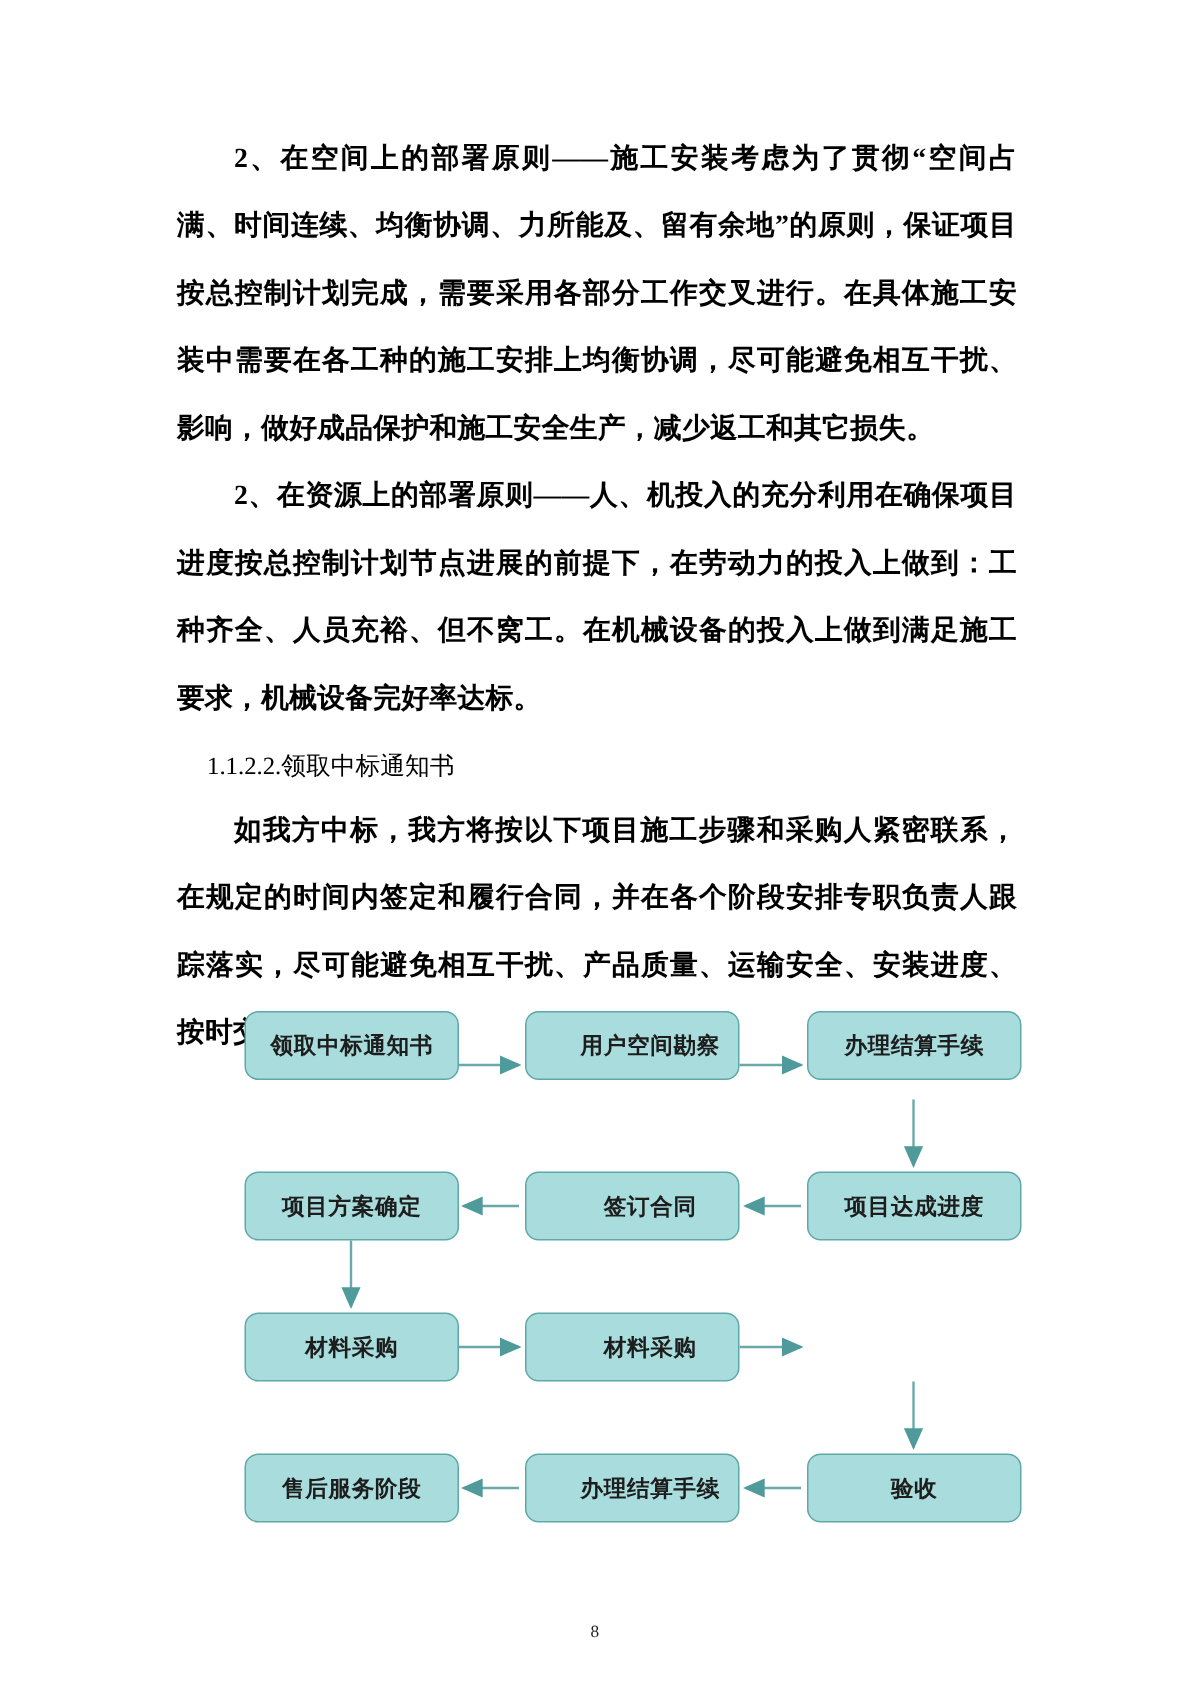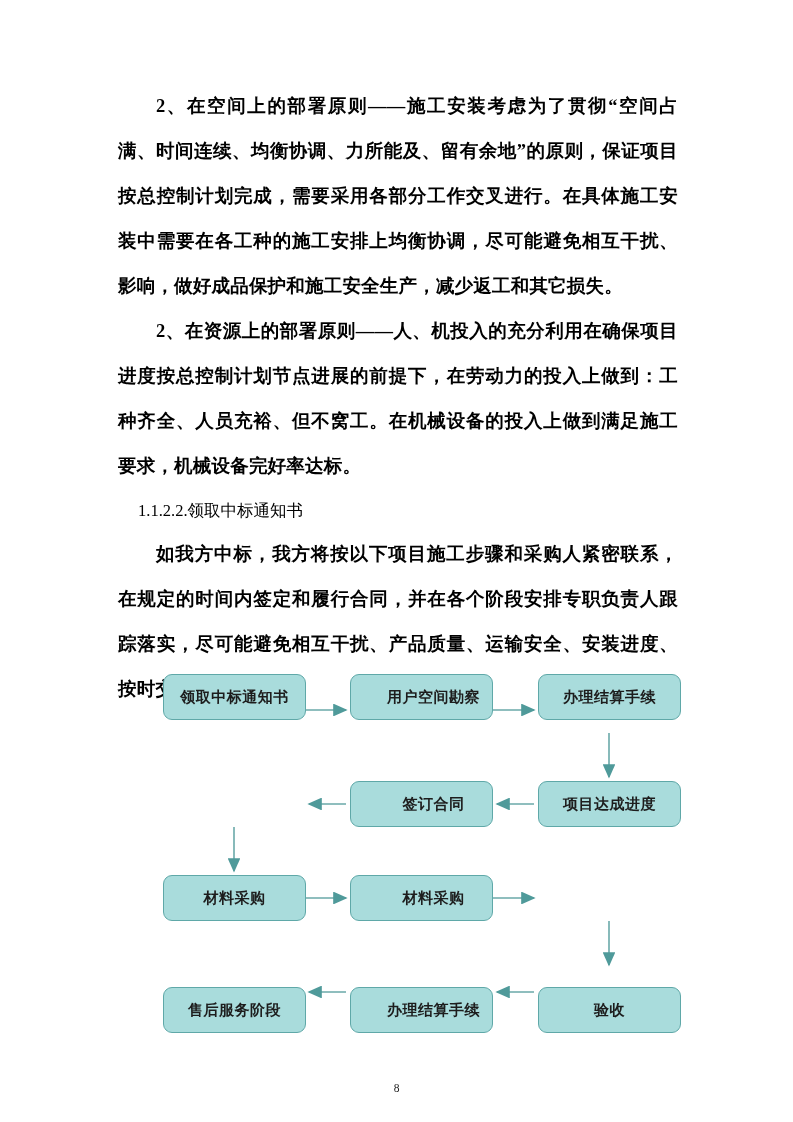--- a/index.html
+++ b/index.html
@@ -84,21 +84,21 @@
     letter-spacing: 0.5px;
     height: 46px;
     width: 143px;
   }
   .col0 { left: 13px; }
   .col1 { left: 200px; padding-left: 24px; }
   .col2 { left: 388px; }
   .row0 { top: 2px; font-family: Liberation Serif, serif; }
   .row1 { top: 109px; }
   .row2 { top: 203px; }
-  .row3 { top: 315px; }
+  .row3 { top: 297px; }
 
   .pagenum {
     position: absolute;
     left: 0;
     top: 1082px;
     width: 793px;
     text-align: center;
     font-size: 11.5px;
     font-family: "Liberation Serif", "DejaVu Serif", serif;
     color: #222222;
@@ -148,20 +148,21 @@
 
         <line x1="384" y1="320" x2="347" y2="320"></line>
         <line x1="196" y1="320" x2="159" y2="320"></line>
       </g>
     </svg>
 
     <div class="node col0 row0">领取中标通知书</div>
     <div class="node col1 row0">用户空间勘察</div>
     <div class="node col2 row0">办理结算手续</div>
 
+    <div class="node col0 row1">项目方案确定</div>
     <div class="node col2 row1">项目达成进度</div>
     <div class="node col1 row1">签订合同</div>
 
     <div class="node col0 row2">材料采购</div>
     <div class="node col1 row2">材料采购</div>
 
     <div class="node col0 row3">售后服务阶段</div>
     <div class="node col1 row3">办理结算手续</div>
     <div class="node col2 row3">验收</div>
 

